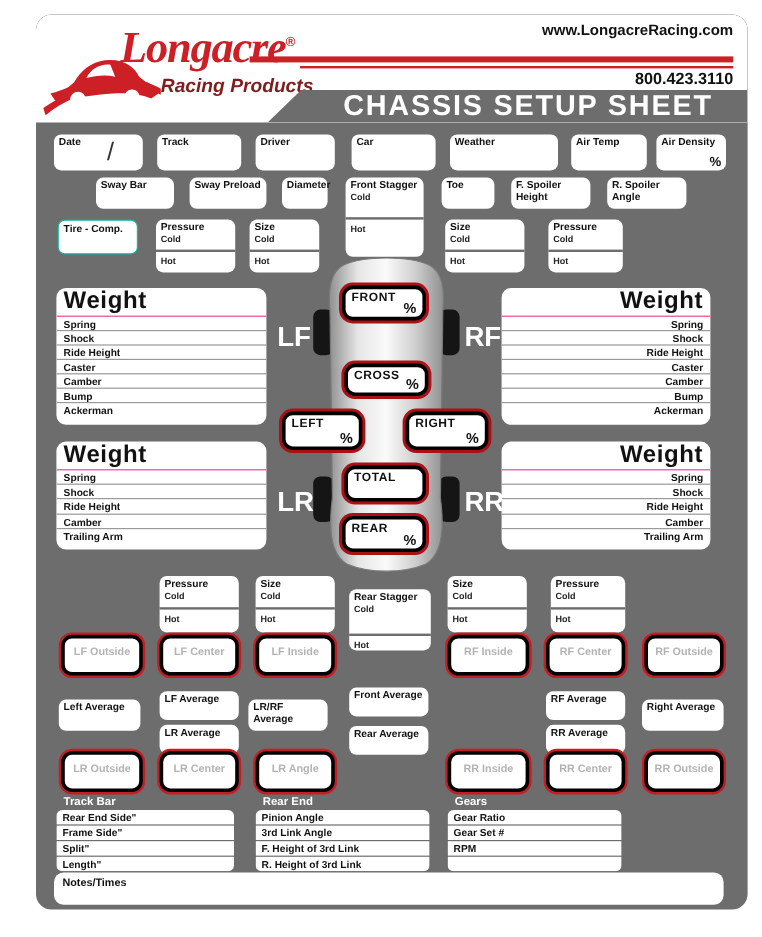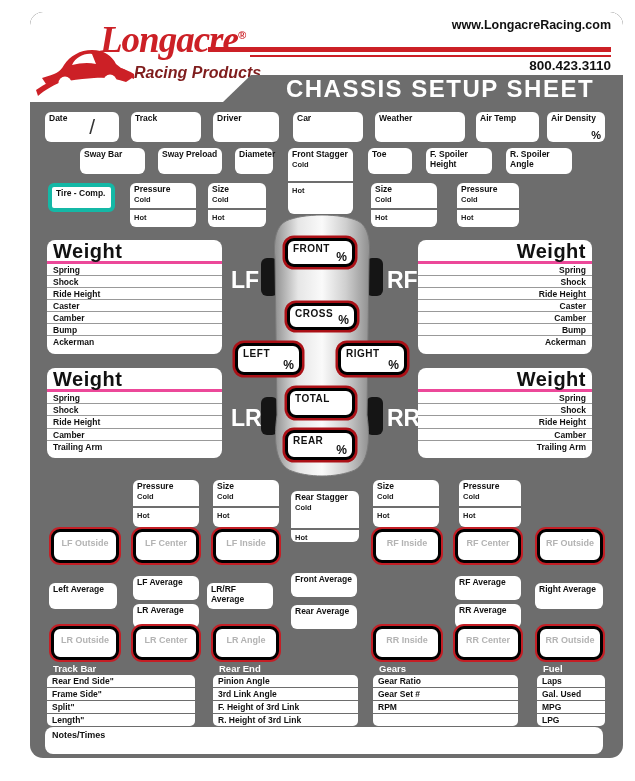--- a/index.html
+++ b/index.html
@@ -33,28 +33,28 @@
   .fbox { position:absolute; background:#fff; border-radius:6px; }
   .flabel { display:block; font-size:8.5px; font-weight:bold; color:#111;
             padding:2px 4px 0 4px; line-height:1.15; }
   .sub { display:block; font-size:7.5px; font-weight:bold; color:#222; padding:0 4px; line-height:1.2; }
   .fbox.split { display:flex; flex-direction:column; }
   .sec { width:100%; }
   .sec.bot { border-top:2px solid #6d6d6d; flex:1 1 auto; }
   .sec.bot .sub { padding-top:3px; }
   .t25 .sec.top { height:25px; } .t26 .sec.top { height:26px; }
   .t33 .sec.top { height:33px; } .t39 .sec.top { height:39px; }
-  .blackbrd { border:4px solid #14b8a6; }
+  .blackbrd { border:1px solid #14b8a6; }
   .slash { position:absolute; right:24px; top:3px; font-size:21px; font-weight:normal; color:#333; }
   .pct { position:absolute; right:4px; bottom:1px; font-size:11px; font-weight:bold; color:#111; }
 
   
   .wtable { position:absolute; background:#fff; border-radius:8px; overflow:hidden; color:#111; }
   .wtitle { font-size:20px; font-weight:bold; height:24px; line-height:23px;
-            padding:0 6px; border-bottom:3px solid #ec4899; letter-spacing:0.5px; }
+            padding:0 6px; border-bottom:1px solid #ec4899; letter-spacing:0.5px; }
   .wrow { height:12px; border-bottom:1px solid #999; font-size:8.5px; font-weight:bold;
           line-height:12px; padding:0 6px; }
   .wrow:last-child { border-bottom:none; }
   .wtable.right { text-align:right; }
   .wtable.lr .wrow { height:12.2px; line-height:12.2px; }
 
   
   .corner { position:absolute; width:28px; text-align:center; color:#fff;
             font-size:23px; font-weight:bold; }
 
@@ -414,28 +414,19 @@
   </div>
   <div class="btable" style="left:343px;top:651px;width:145px">
     <div class="btitle">Gears</div>
     <div class="brows">
       <div class="brow">Gear Ratio</div>
       <div class="brow">Gear Set #</div>
       <div class="brow">RPM</div>
       <div class="brow"></div>
     </div>
   </div>
-  <div class="btable" style="left:507px;top:651px;width:68px">
-    <div class="btitle">Fuel</div>
-    <div class="brows">
-      <div class="brow">Laps</div>
-      <div class="brow">Gal. Used</div>
-      <div class="brow">MPG</div>
-      <div class="brow">LPG</div>
-    </div>
-  </div>
 
   <div class="notes" style="left:15px;top:715px;width:558px;height:27px">
     <span class="nlabel">Notes/Times</span>
   </div>
 
 </div>
 </div>
 
 </body></html>

